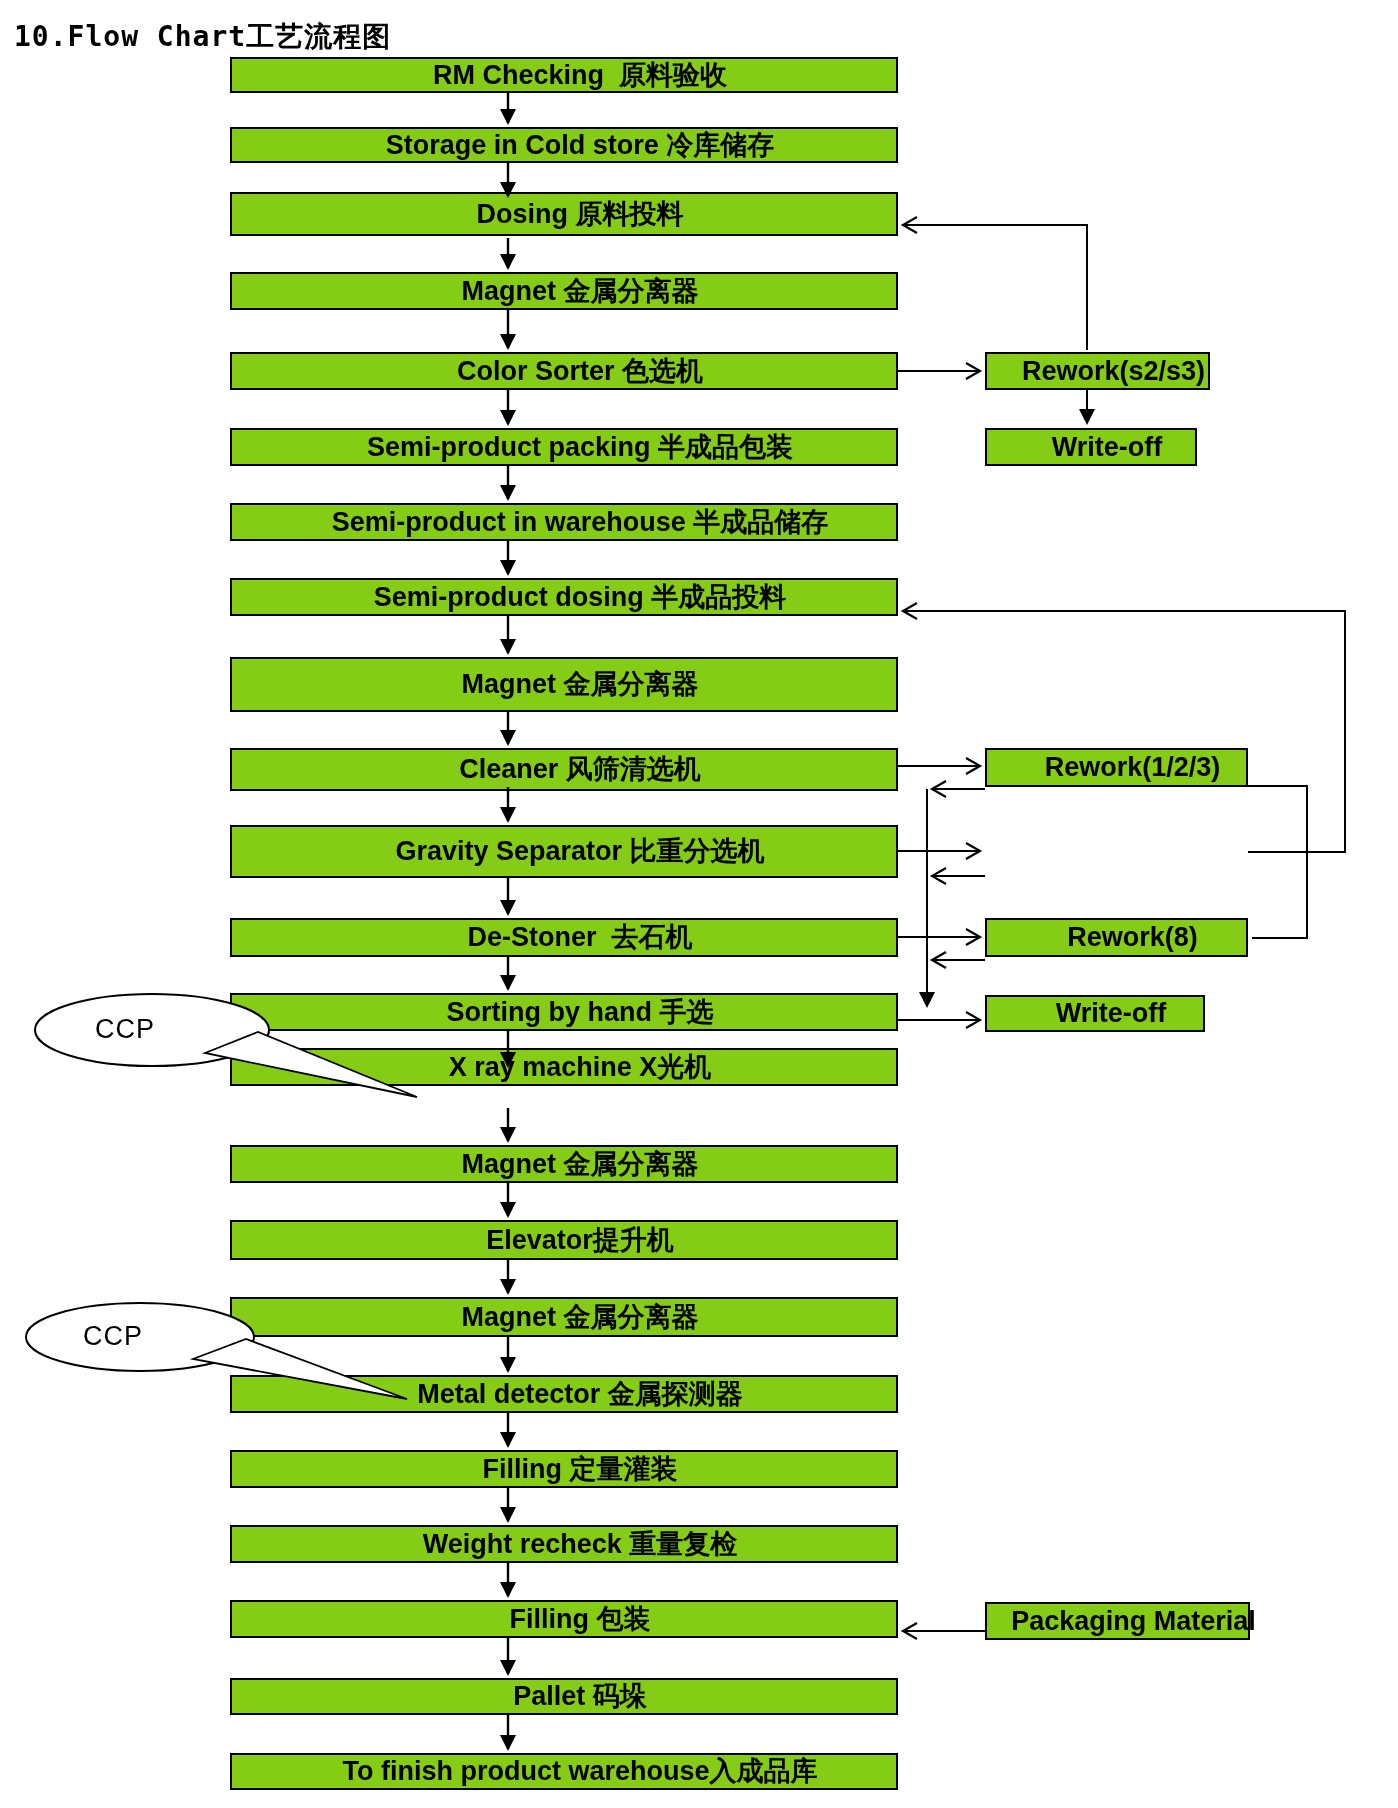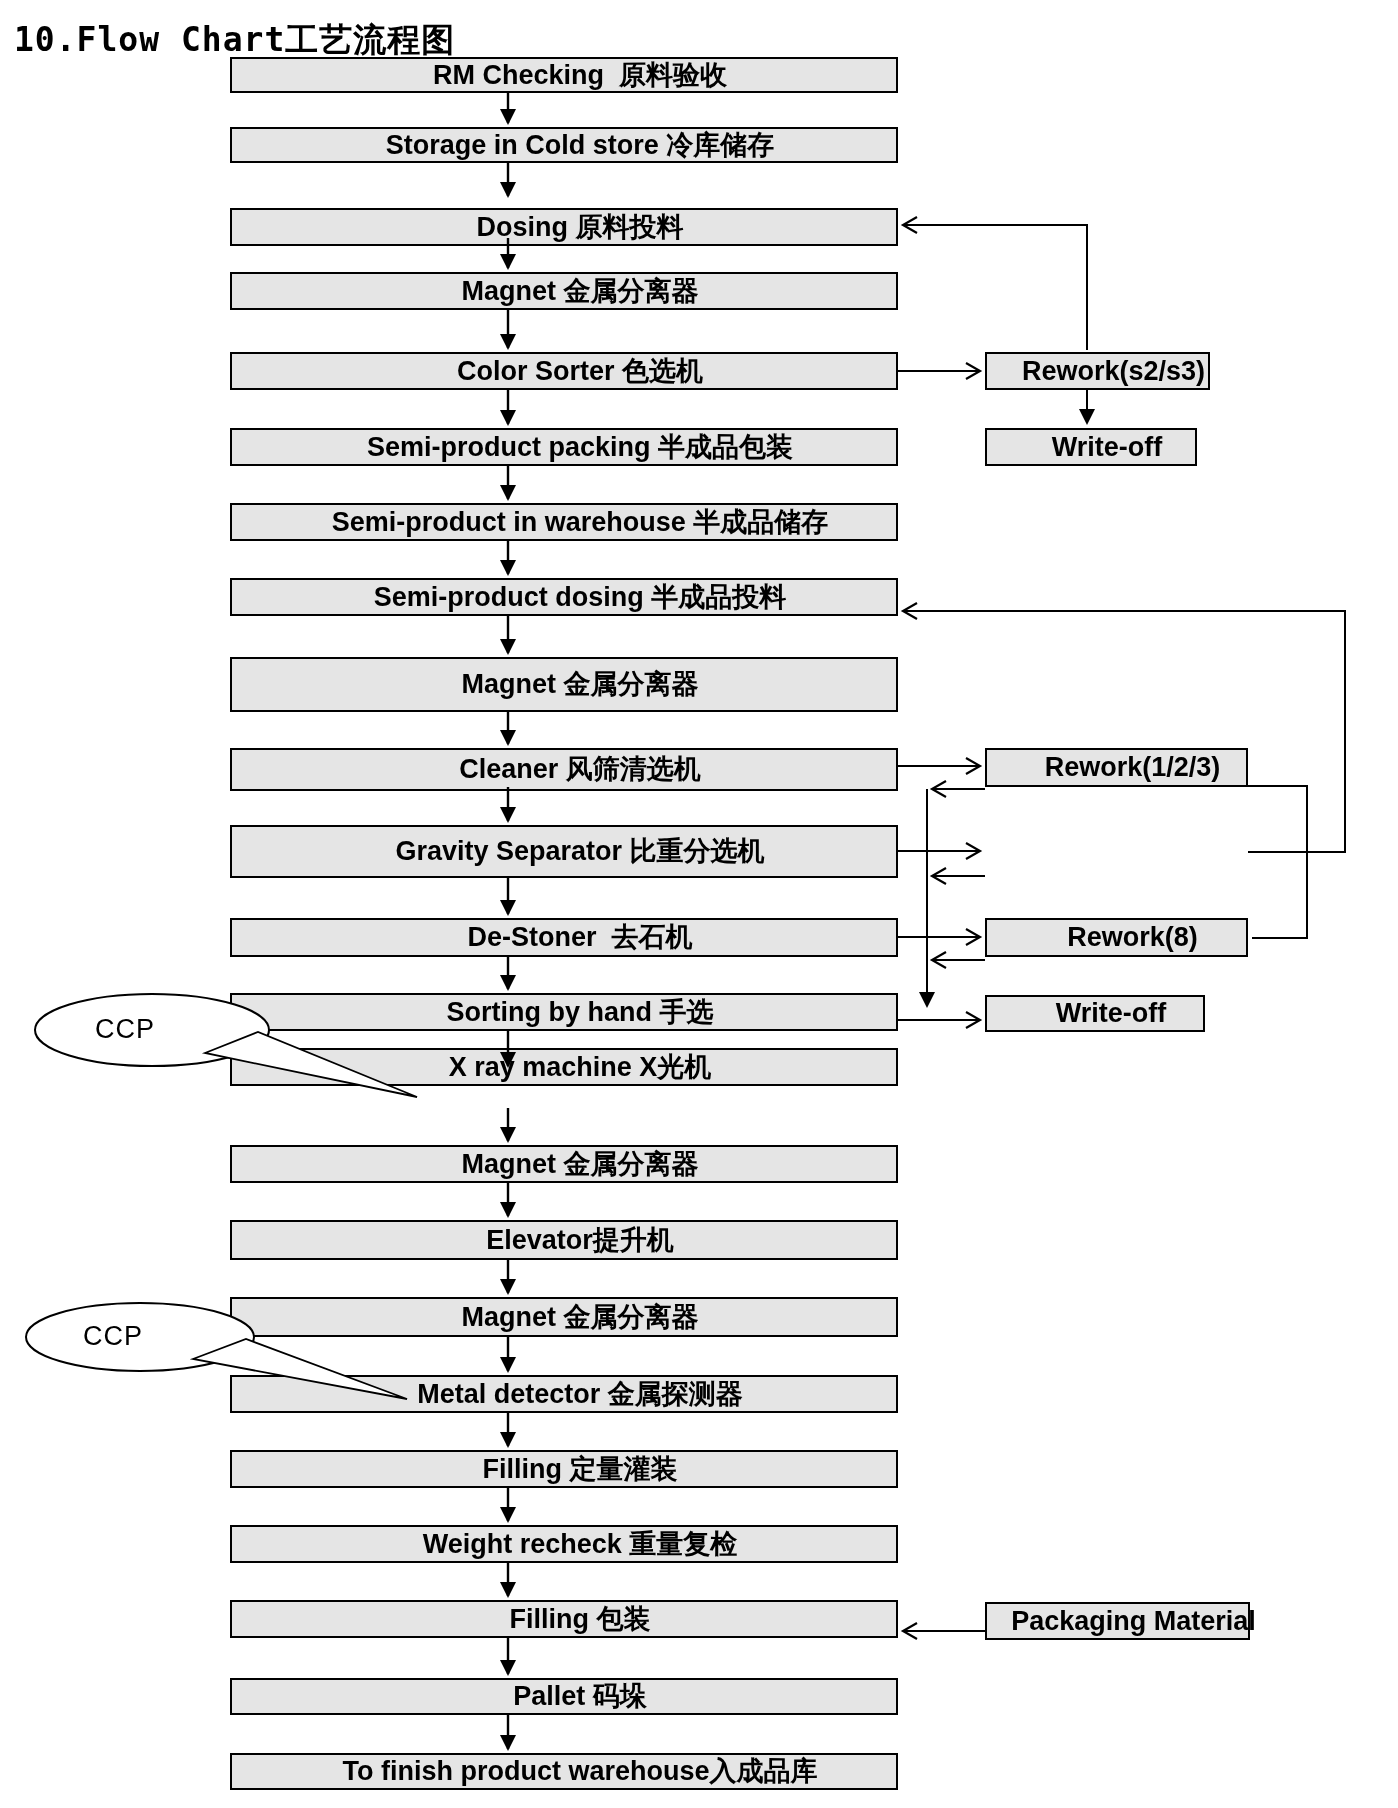--- a/index.html
+++ b/index.html
@@ -1,38 +1,38 @@
 <!DOCTYPE html>
 <html><head>
 <meta charset="utf-8">
 <style>
   html,body{margin:0;padding:0;background:#ffffff;}
   #page{position:relative;width:1398px;height:1808px;background:#ffffff;overflow:hidden;
         font-family:"Liberation Sans","DejaVu Sans",sans-serif;color:#000;}
   #title{position:absolute;left:14px;top:18px;font-family:"DejaVu Sans Mono",monospace;
-         font-weight:600;font-size:33px;letter-spacing:1px;white-space:pre;}
-  .box{position:absolute;background:#e5e5e5;border:2.5px solid #000;box-sizing:border-box;
+         font-weight:600;font-size:28px;letter-spacing:1px;white-space:pre;}
+  .box{position:absolute;background:#84cc16;border:2.5px solid #000;box-sizing:border-box;
        display:flex;align-items:center;justify-content:center;
        font-weight:bold;font-size:27px;white-space:pre;line-height:1;padding-left:32px;}
   .main{left:230px;width:668px;}
   .side{left:985px;}
   svg#wires{position:absolute;left:0;top:0;width:1398px;height:1808px;pointer-events:none;}
   .ccp{position:absolute;font-size:27px;font-weight:400;letter-spacing:1px;
        text-align:left;white-space:pre;}
 </style>
 </head>
 <body>
 
 <div id="page">
 
   <div id="title">10.Flow Chart工艺流程图</div>
 
   <div class="box main" style="top:57px;height:36px">RM Checking  原料验收</div>
   <div class="box main" style="top:127px;height:36px">Storage in Cold store 冷库储存</div>
-  <div class="box main" style="top:208px;height:38px">Dosing 原料投料</div>
+  <div class="box main" style="top:192px;height:44px">Dosing 原料投料</div>
   <div class="box main" style="top:272px;height:38px">Magnet 金属分离器</div>
   <div class="box main" style="top:352px;height:38px">Color Sorter 色选机</div>
   <div class="box main" style="top:428px;height:38px">Semi-product packing 半成品包装</div>
   <div class="box main" style="top:503px;height:38px">Semi-product in warehouse 半成品储存</div>
   <div class="box main" style="top:578px;height:38px">Semi-product dosing 半成品投料</div>
   <div class="box main" style="top:657px;height:55px">Magnet 金属分离器</div>
   <div class="box main" style="top:748px;height:43px">Cleaner 风筛清选机</div>
   <div class="box main" style="top:825px;height:53px">Gravity Separator 比重分选机</div>
   <div class="box main" style="top:918px;height:39px">De-Stoner  去石机</div>
   <div class="box main" style="top:993px;height:38px">Sorting by hand 手选</div>

